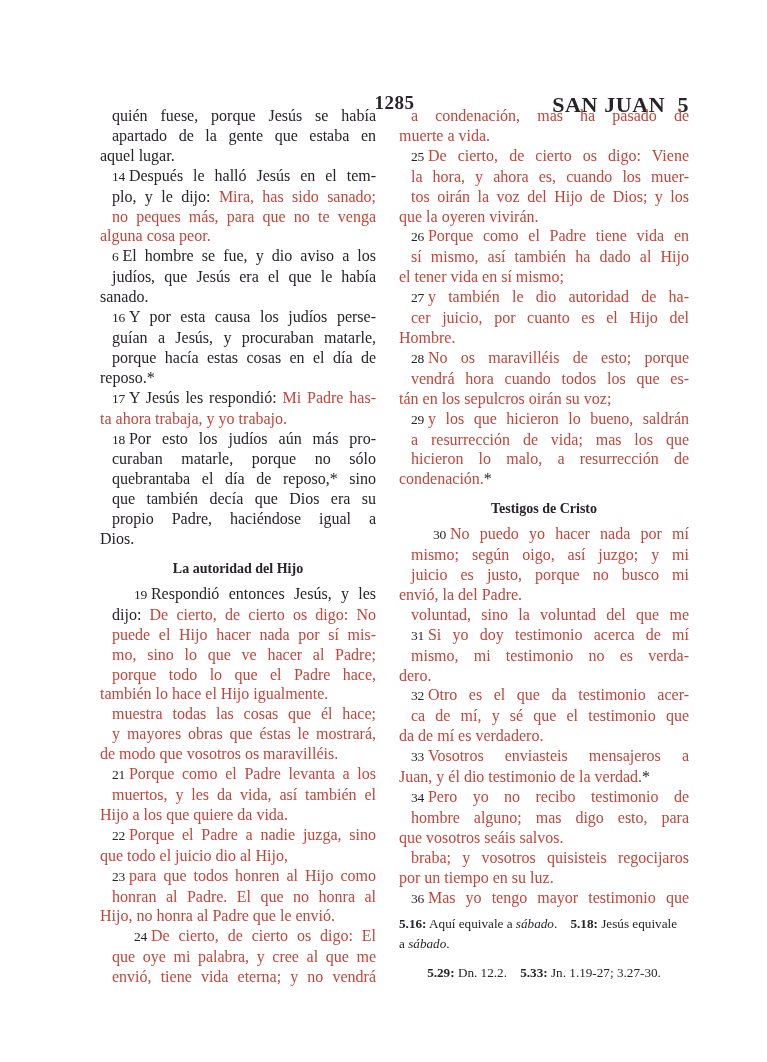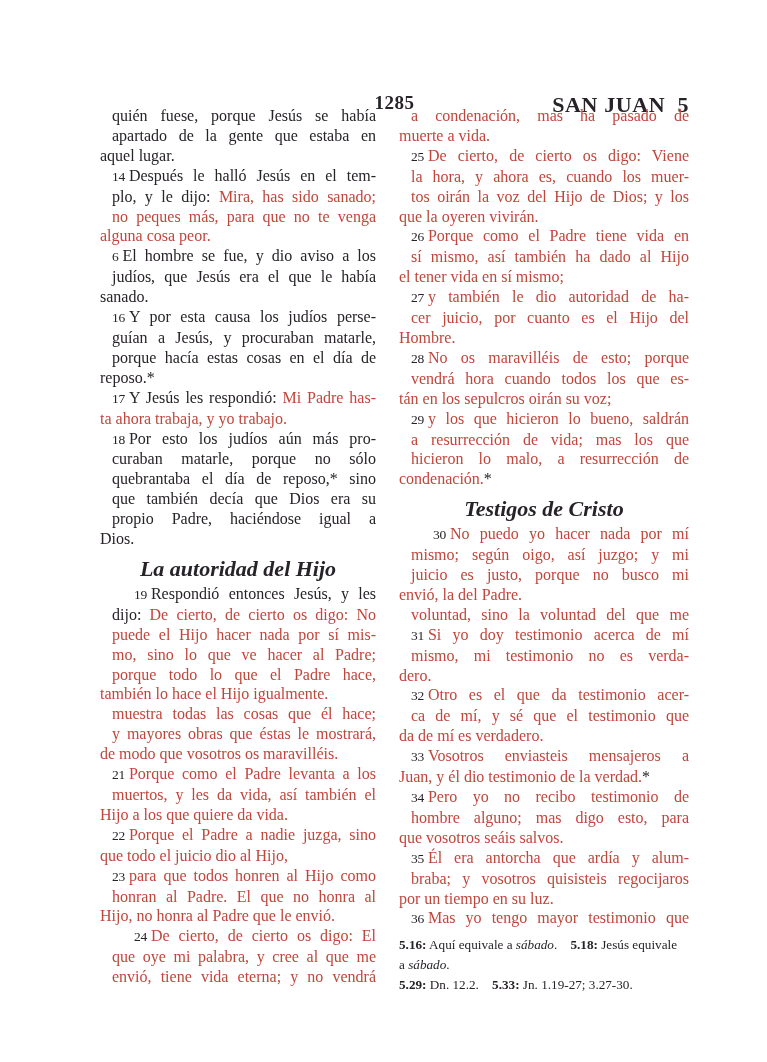--- a/index.html
+++ b/index.html
@@ -25,22 +25,22 @@
   .col-r { width:290px; }
   .line { font-size:16px; line-height:19.9px; min-height:19.9px; }
   .just { text-align:justify; text-align-last:justify;margin-left:12px; }
   .ind { padding-left:22px; }
   .r { color:#c0463c; }
   .vn {
     font-weight:normal; font-size:13.5px; letter-spacing:-.3px;
     margin-right:4px; color:#272329;
   }
   .h {
-    text-align:center; text-align-last:center; font-weight:bold; font-style:italic;
-    font-size:22px; line-height:22px; margin:9px 0 4px 0;
+    text-align:center; text-align-last:center; font-weight:bold; 
+    font-size:14px; line-height:22px; margin:9px 0 4px 0;
   }
   .fn { font-size:13.2px; line-height:15.8px; }
   .fn .b { font-weight:bold; }
   .fn .i { font-style:italic; }
 </style>
 </head>
 <body>
 
 <div class="page">
   <div class="hdr">
@@ -123,22 +123,21 @@
         <div class="line just"><span class="sp r">mismo, mi testimonio no es verda-</span></div>
         <div class="line"><span class="sp r">dero.</span></div>
         <div class="line just"><span class="sp vn">32</span><span class="sp r">Otro es el que da testimonio acer-</span></div>
         <div class="line just"><span class="sp r">ca de mí, y sé que el testimonio que</span></div>
         <div class="line"><span class="sp r">da de mí es verdadero.</span></div>
         <div class="line just"><span class="sp vn">33</span><span class="sp r">Vosotros enviasteis mensajeros a</span></div>
         <div class="line"><span class="sp r">Juan, y él dio testimonio de la verdad.</span><span class="sp">*</span></div>
         <div class="line just"><span class="sp vn">34</span><span class="sp r">Pero yo no recibo testimonio de</span></div>
         <div class="line just"><span class="sp r">hombre alguno; mas digo esto, para</span></div>
         <div class="line"><span class="sp r">que vosotros seáis salvos.</span></div>
-        <div class="line just"><span class="sp vn">35</span><span class="sp r">Él era antorcha que ardía y alum-</span></div>
         <div class="line just"><span class="sp r">braba; y vosotros quisisteis regocijaros</span></div>
         <div class="line"><span class="sp r">por un tiempo en su luz.</span></div>
         <div class="line just"><span class="sp vn">36</span><span class="sp r">Mas yo tengo mayor testimonio que</span></div>
         <div class="line fn" style="margin-top: 8px;"><span class="sp b">5.16:</span><span class="sp"> Aquí equivale a </span><span class="sp i">sábado</span><span class="sp">.&nbsp;&nbsp;&nbsp;&nbsp;</span><span class="sp b">5.18:</span><span class="sp"> Jesús equivale</span></div>
         <div class="line fn"><span class="sp">a </span><span class="sp i">sábado</span><span class="sp">.</span></div>
-        <div class="line fn" style=""><span class="sp b">5.29:</span><span class="sp"> Dn. 12.2.&nbsp;&nbsp;&nbsp;&nbsp;</span><span class="sp b">5.33:</span><span class="sp"> Jn. 1.19-27; 3.27-30.</span></div>
+        <div class="line fn" style="margin-top: 9px; text-align: center;"><span class="sp b">5.29:</span><span class="sp"> Dn. 12.2.&nbsp;&nbsp;&nbsp;&nbsp;</span><span class="sp b">5.33:</span><span class="sp"> Jn. 1.19-27; 3.27-30.</span></div>
       </section>
   </div>
 </div>
 
 </body></html>

